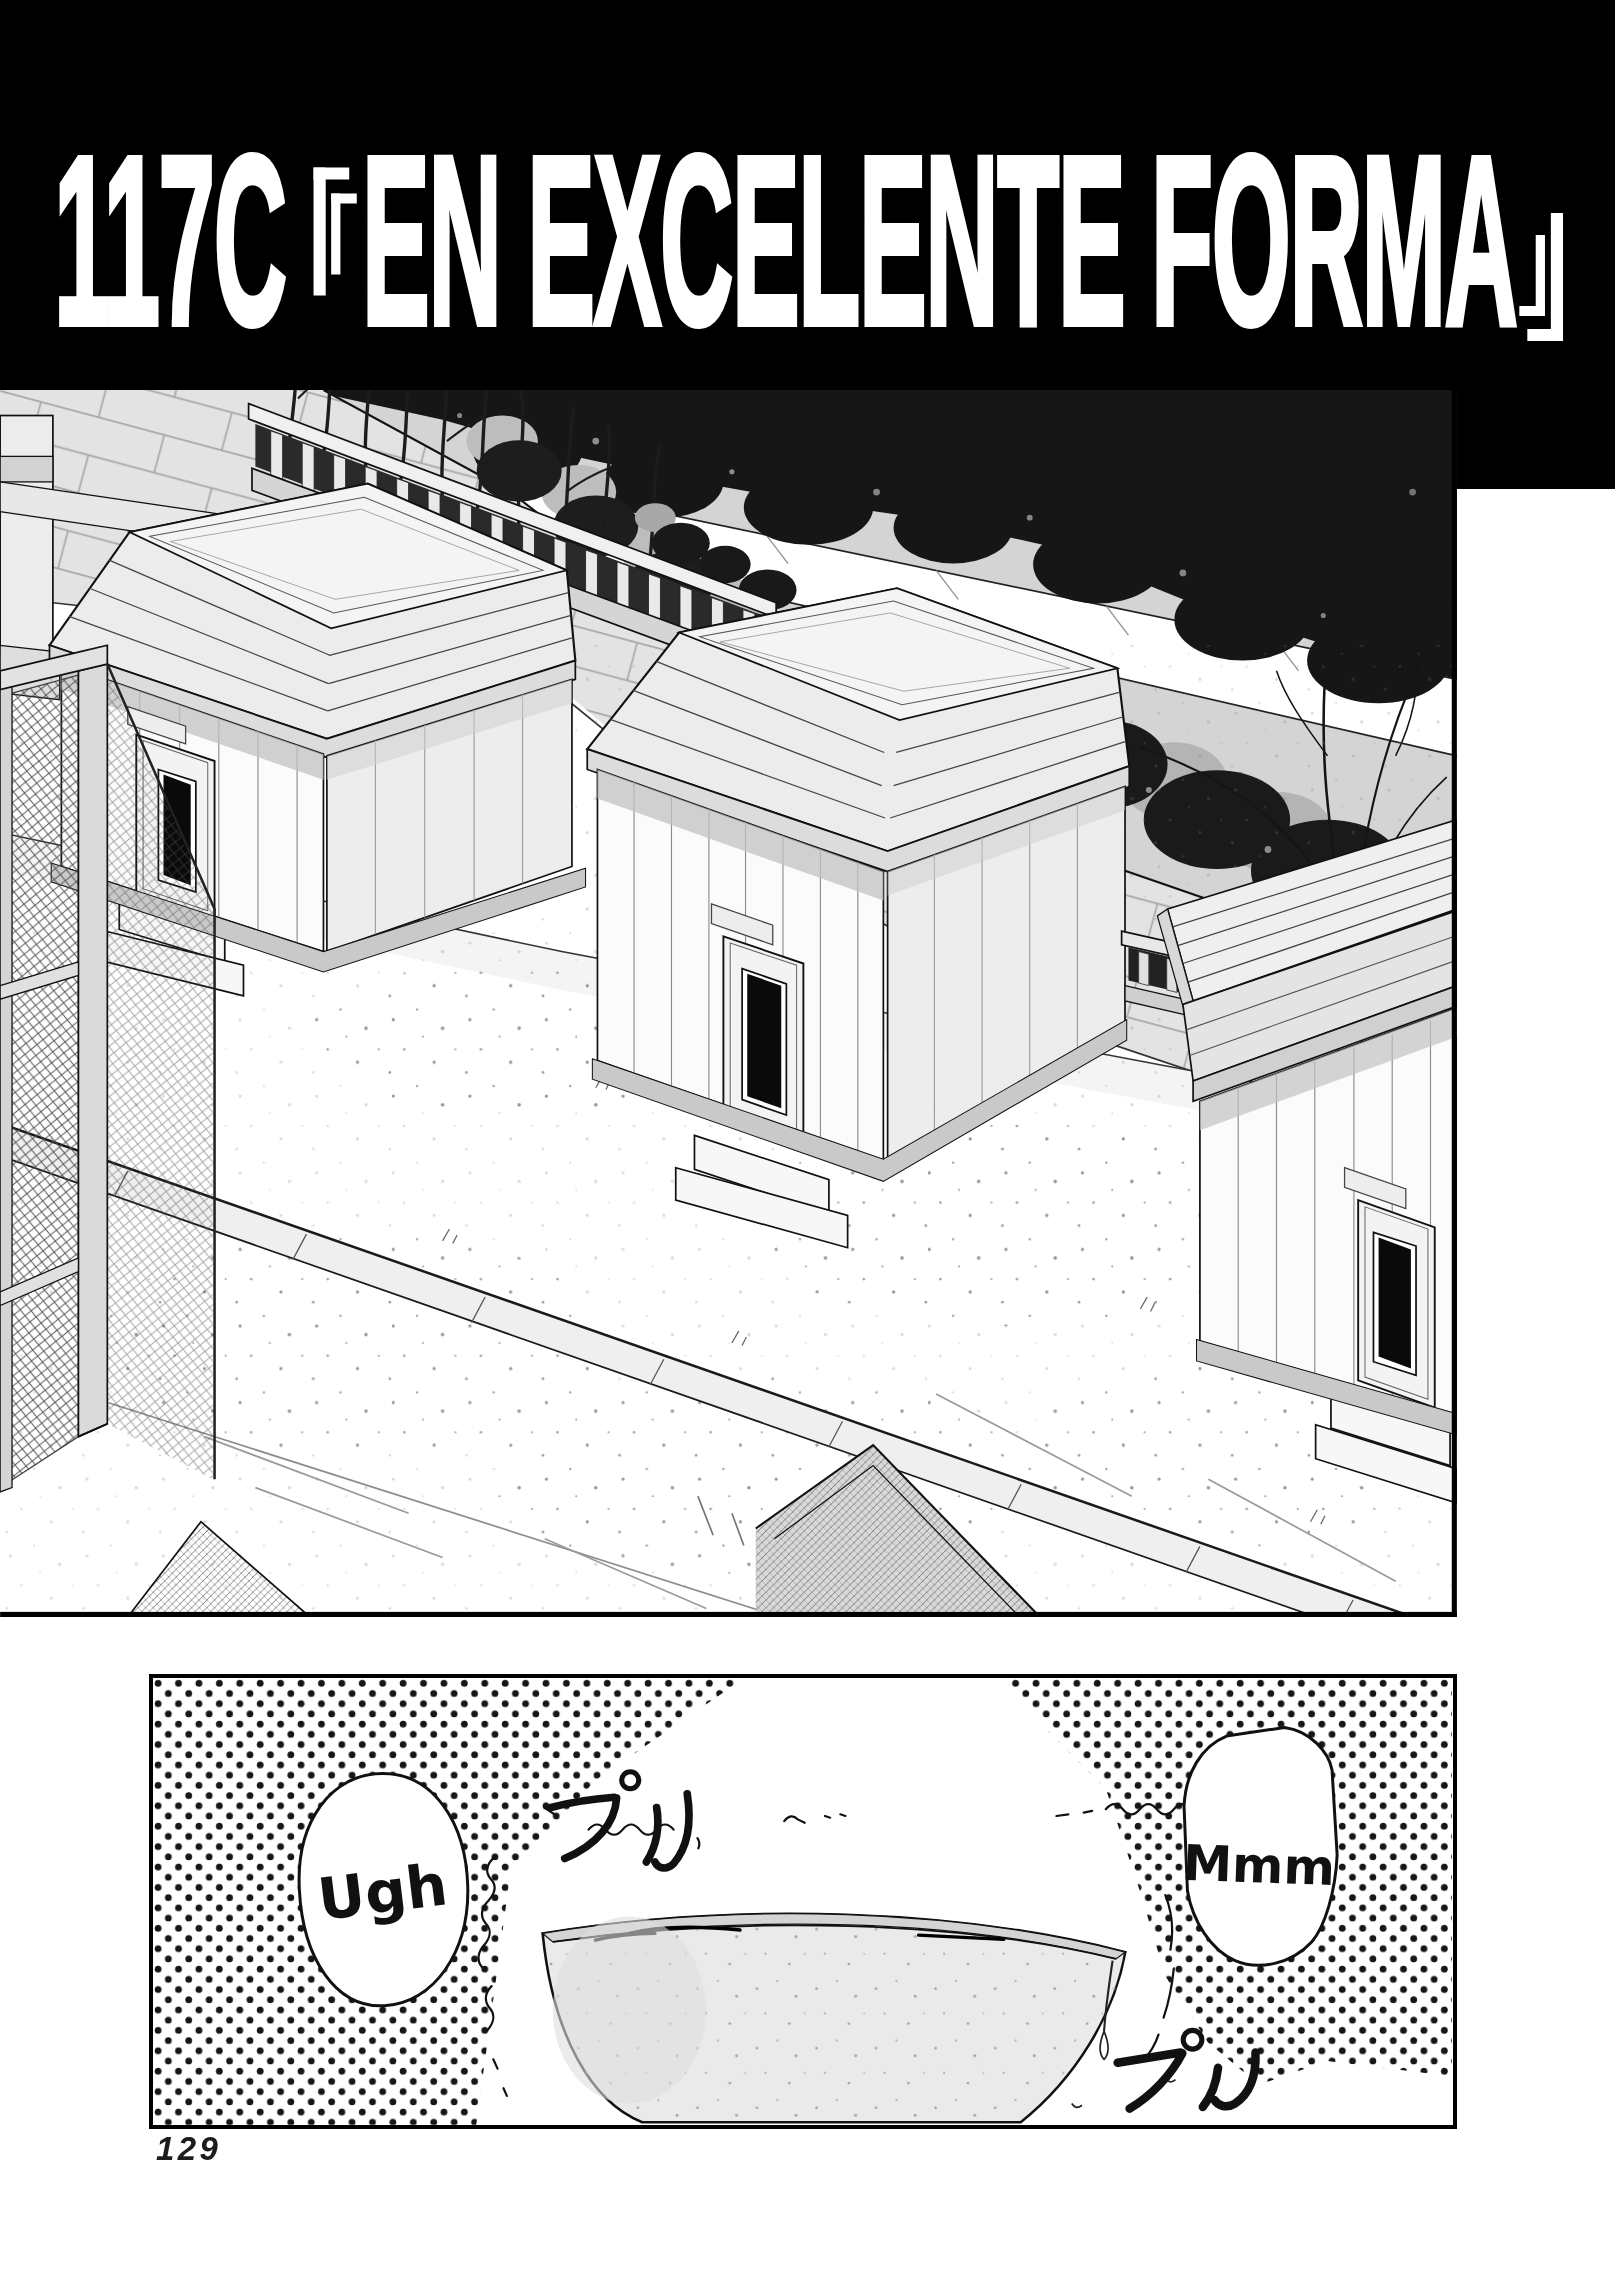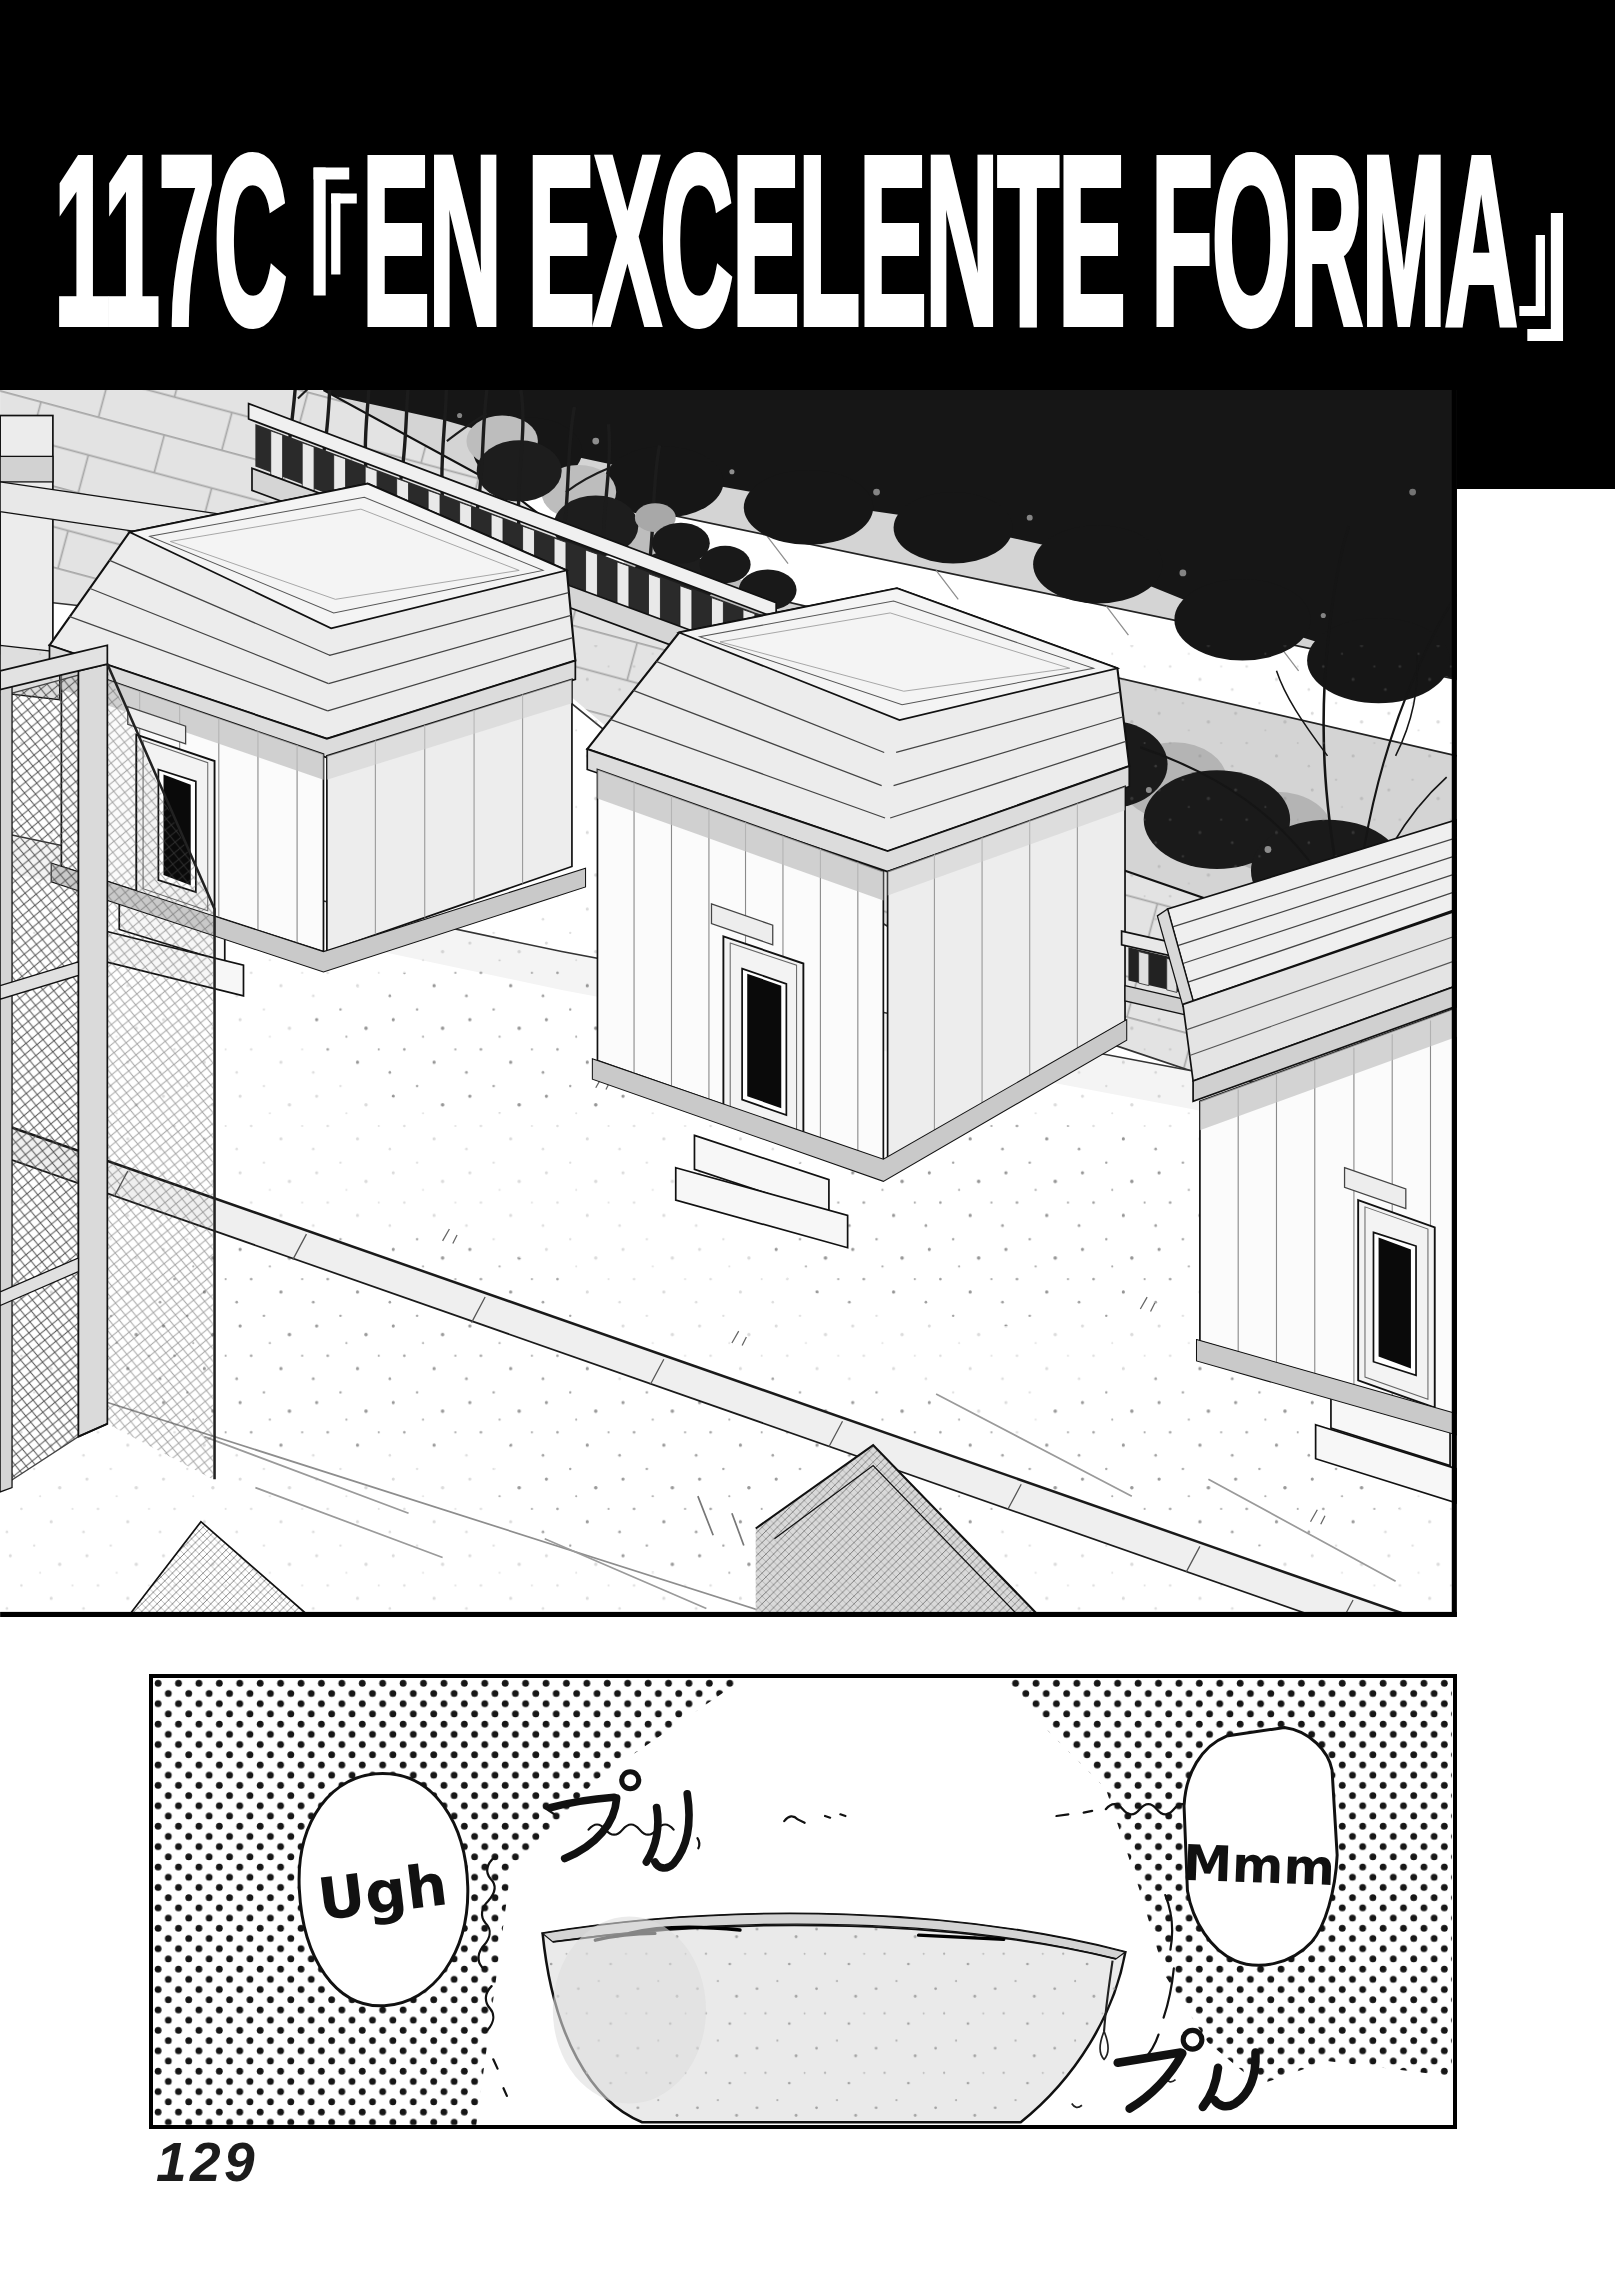--- a/index.html
+++ b/index.html
@@ -54,21 +54,21 @@
     background:#fff; border:4.3px solid #000;
   }
   #bottom-panel svg { display:block; }
   .bubble-text {
     font-family:"DejaVu Sans", sans-serif; font-weight:700; fill:#111;
   }
   
   #page-number {
     position:absolute; left:156px; top:2130px;
     font-family:"Liberation Sans", sans-serif; font-style:italic; font-weight:700;
-    font-size:55px; color:#1c1c1c; letter-spacing:3.4px;
+    font-size:33px; color:#1c1c1c; letter-spacing:3.4px;
   }
 </style>
 </head>
 <body>
 
 <div id="page">
 
   <div id="banner">
     <div id="banner-row">
       <span class="banner-text">117C</span>

